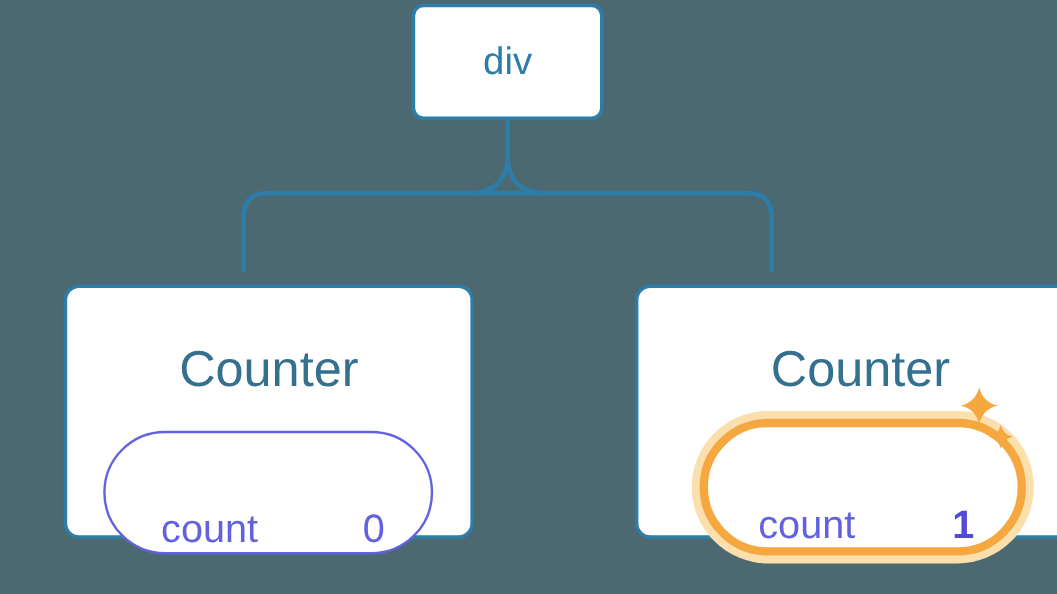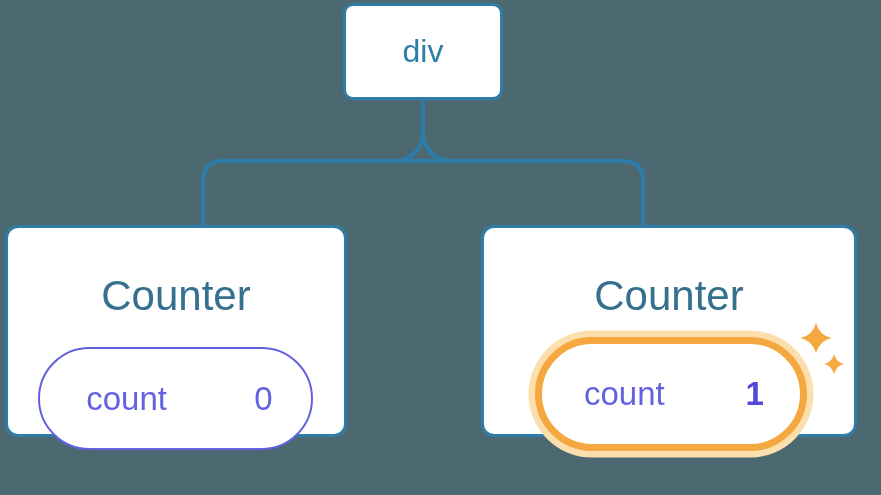--- a/index.html
+++ b/index.html
@@ -28,43 +28,44 @@
     background: #fff;
     border: 3px solid var(--blue, #2E7DA9);
     border-radius: 10px;
     box-sizing: border-box;
     display: flex; align-items: center; justify-content: center;
     font-size: 32px; font-weight: 500;
     color: var(--blue, #2E7DA9);
   }
 
   .card {
-    position: absolute; top: 225px;
+    position: absolute; top: 237px;
     height: 212px;
     background: #fff;
     border: 3px solid var(--blue, #2E7DA9);
     border-radius: 13px;
     box-sizing: border-box;
+    margin-left: 48px;
   }
   .card-left  { left: 5px;   width: 342px; }
   .card-right { left: 481px; width: 376px; }
 
   .card-title {
     position: absolute; left: 0; right: 0; top: 44px;
     text-align: center;
     font-size: 42px; font-weight: 500; line-height: 1.15;
     color: var(--title, #35708E);
   }
 
   .pill {
     position: absolute;
     box-sizing: border-box;
     border-radius: 999px;
     background: #fff;
-    display: flex; align-items: center;
+    display: flex; align-items: flex-end;
     overflow: hidden;
     font-size: 33px;
   }
   .pill-plain {
     left: 30px; top: 119px;
     width: 275px; height: 103px;
     border: 2.5px solid var(--purple, #6262E0);
   }
   .pill-highlight {
     left: 51px; top: 109px;

